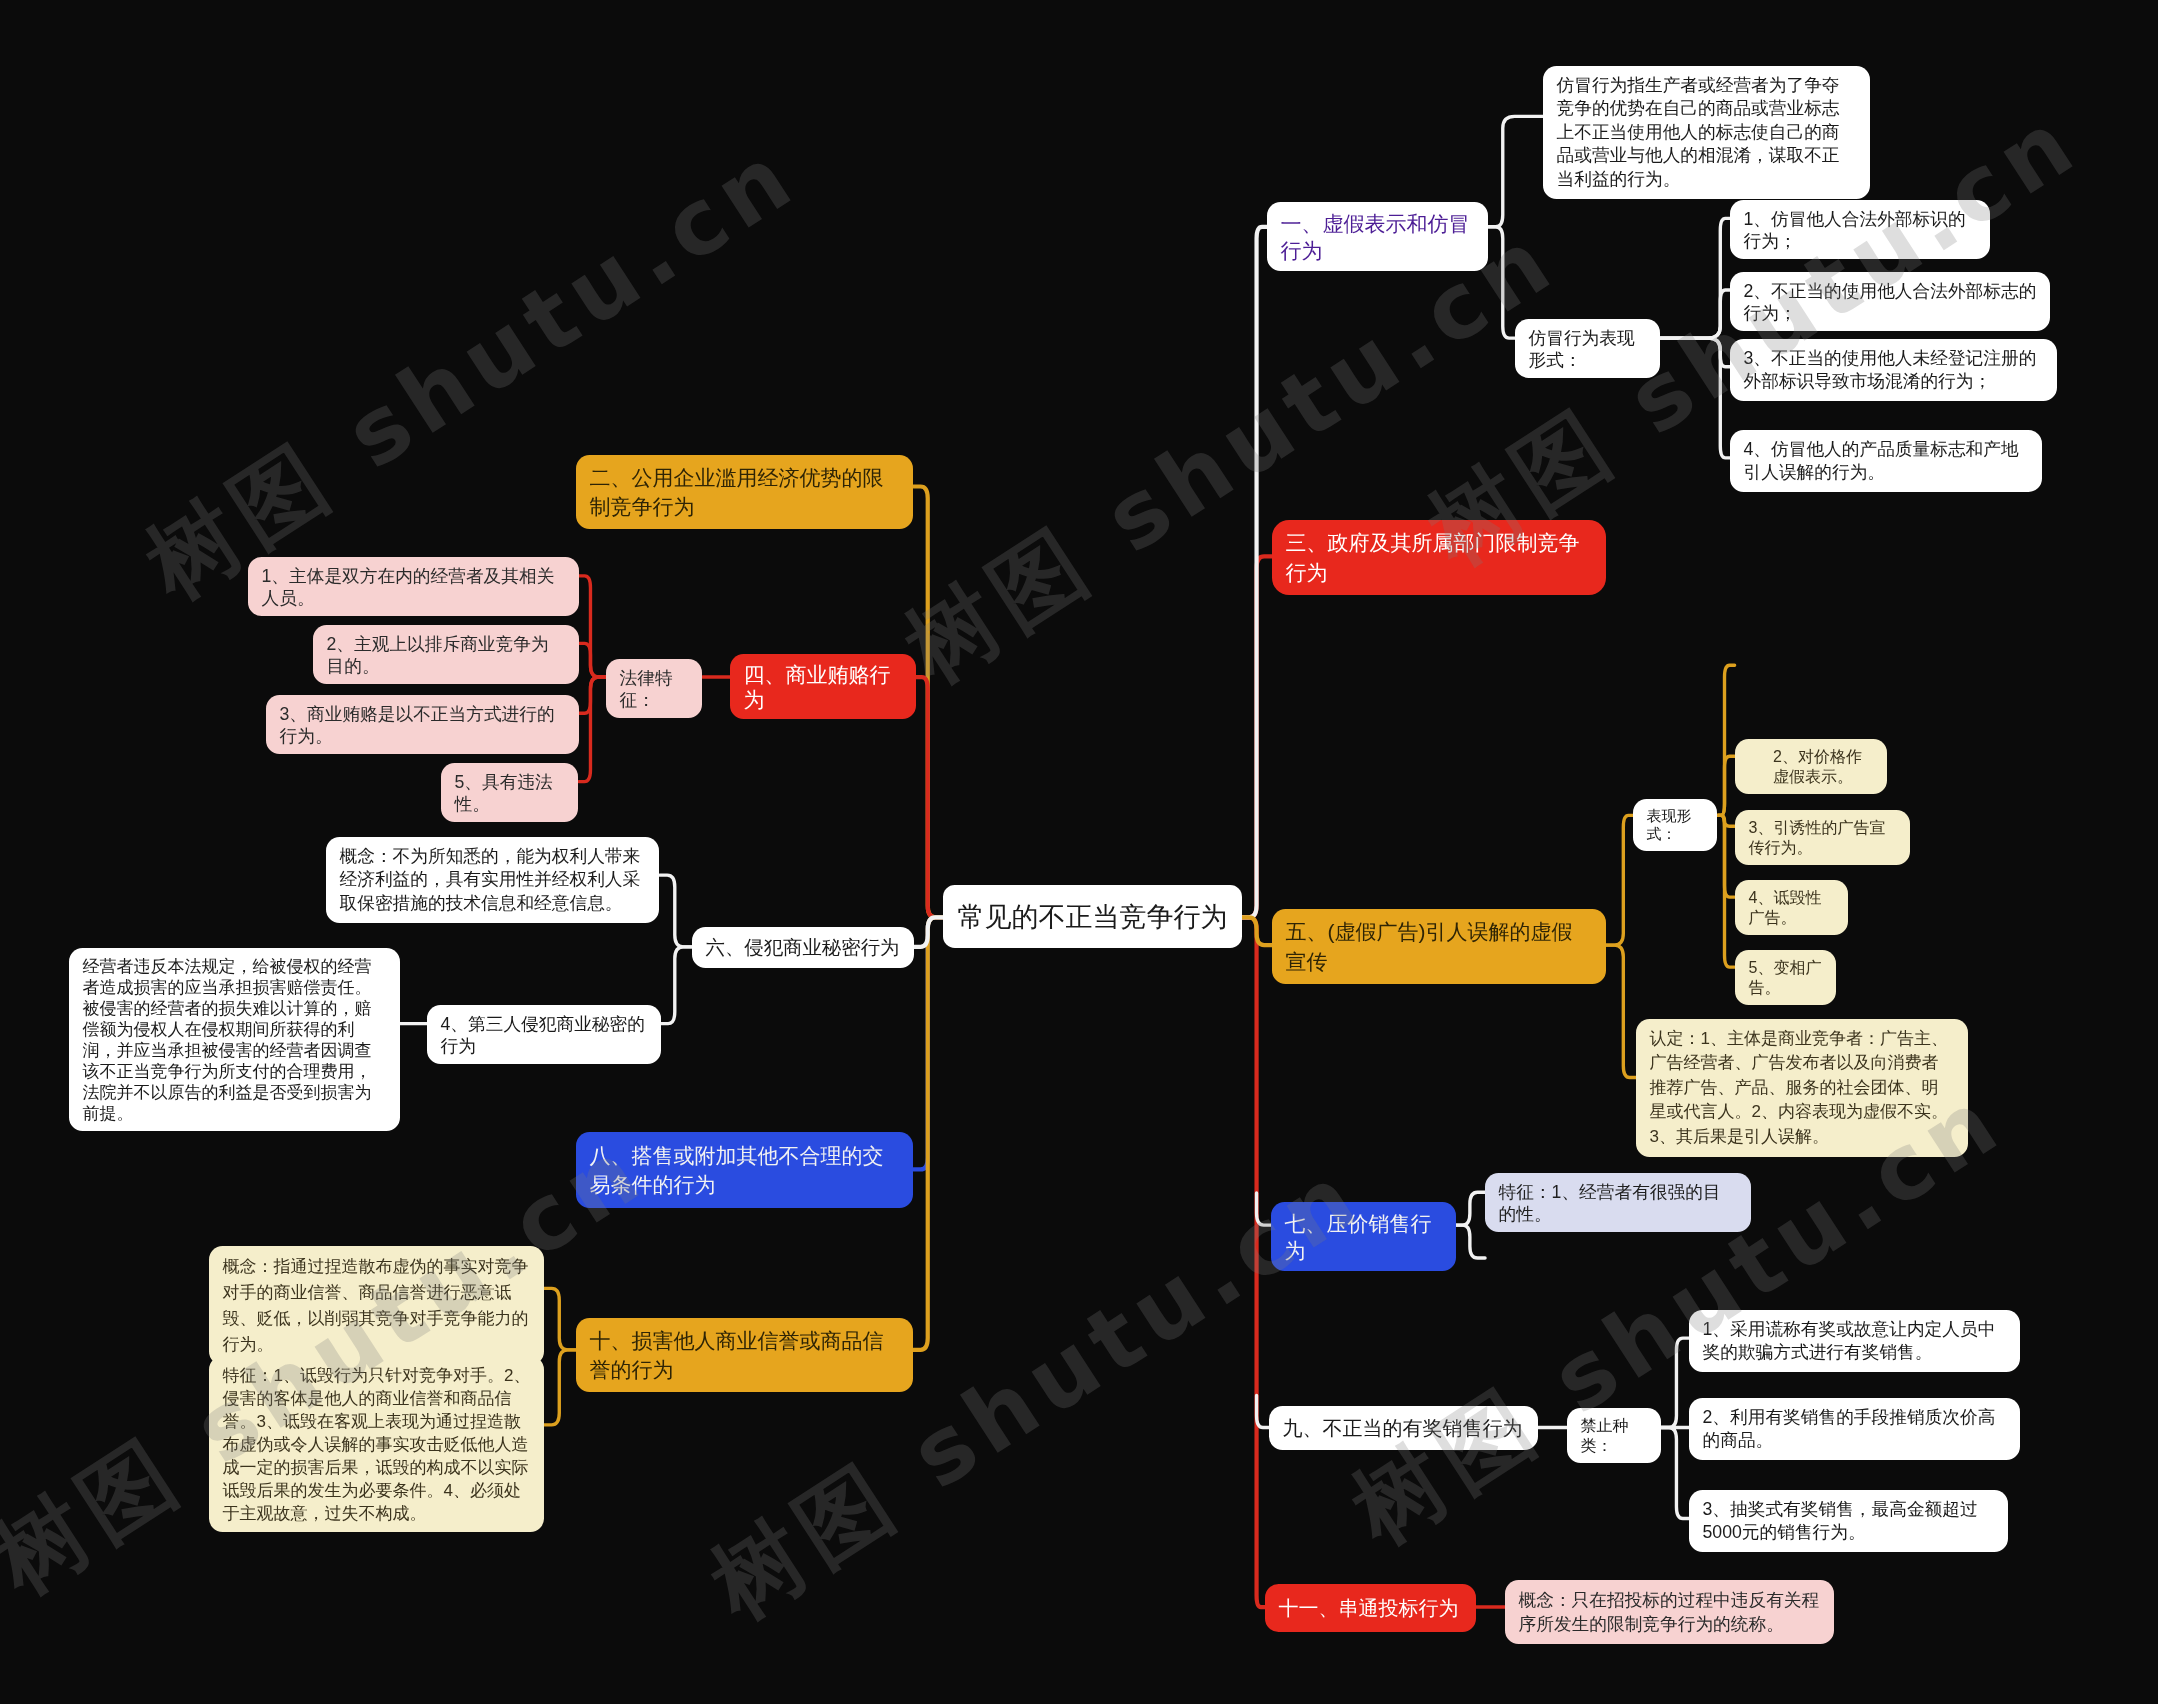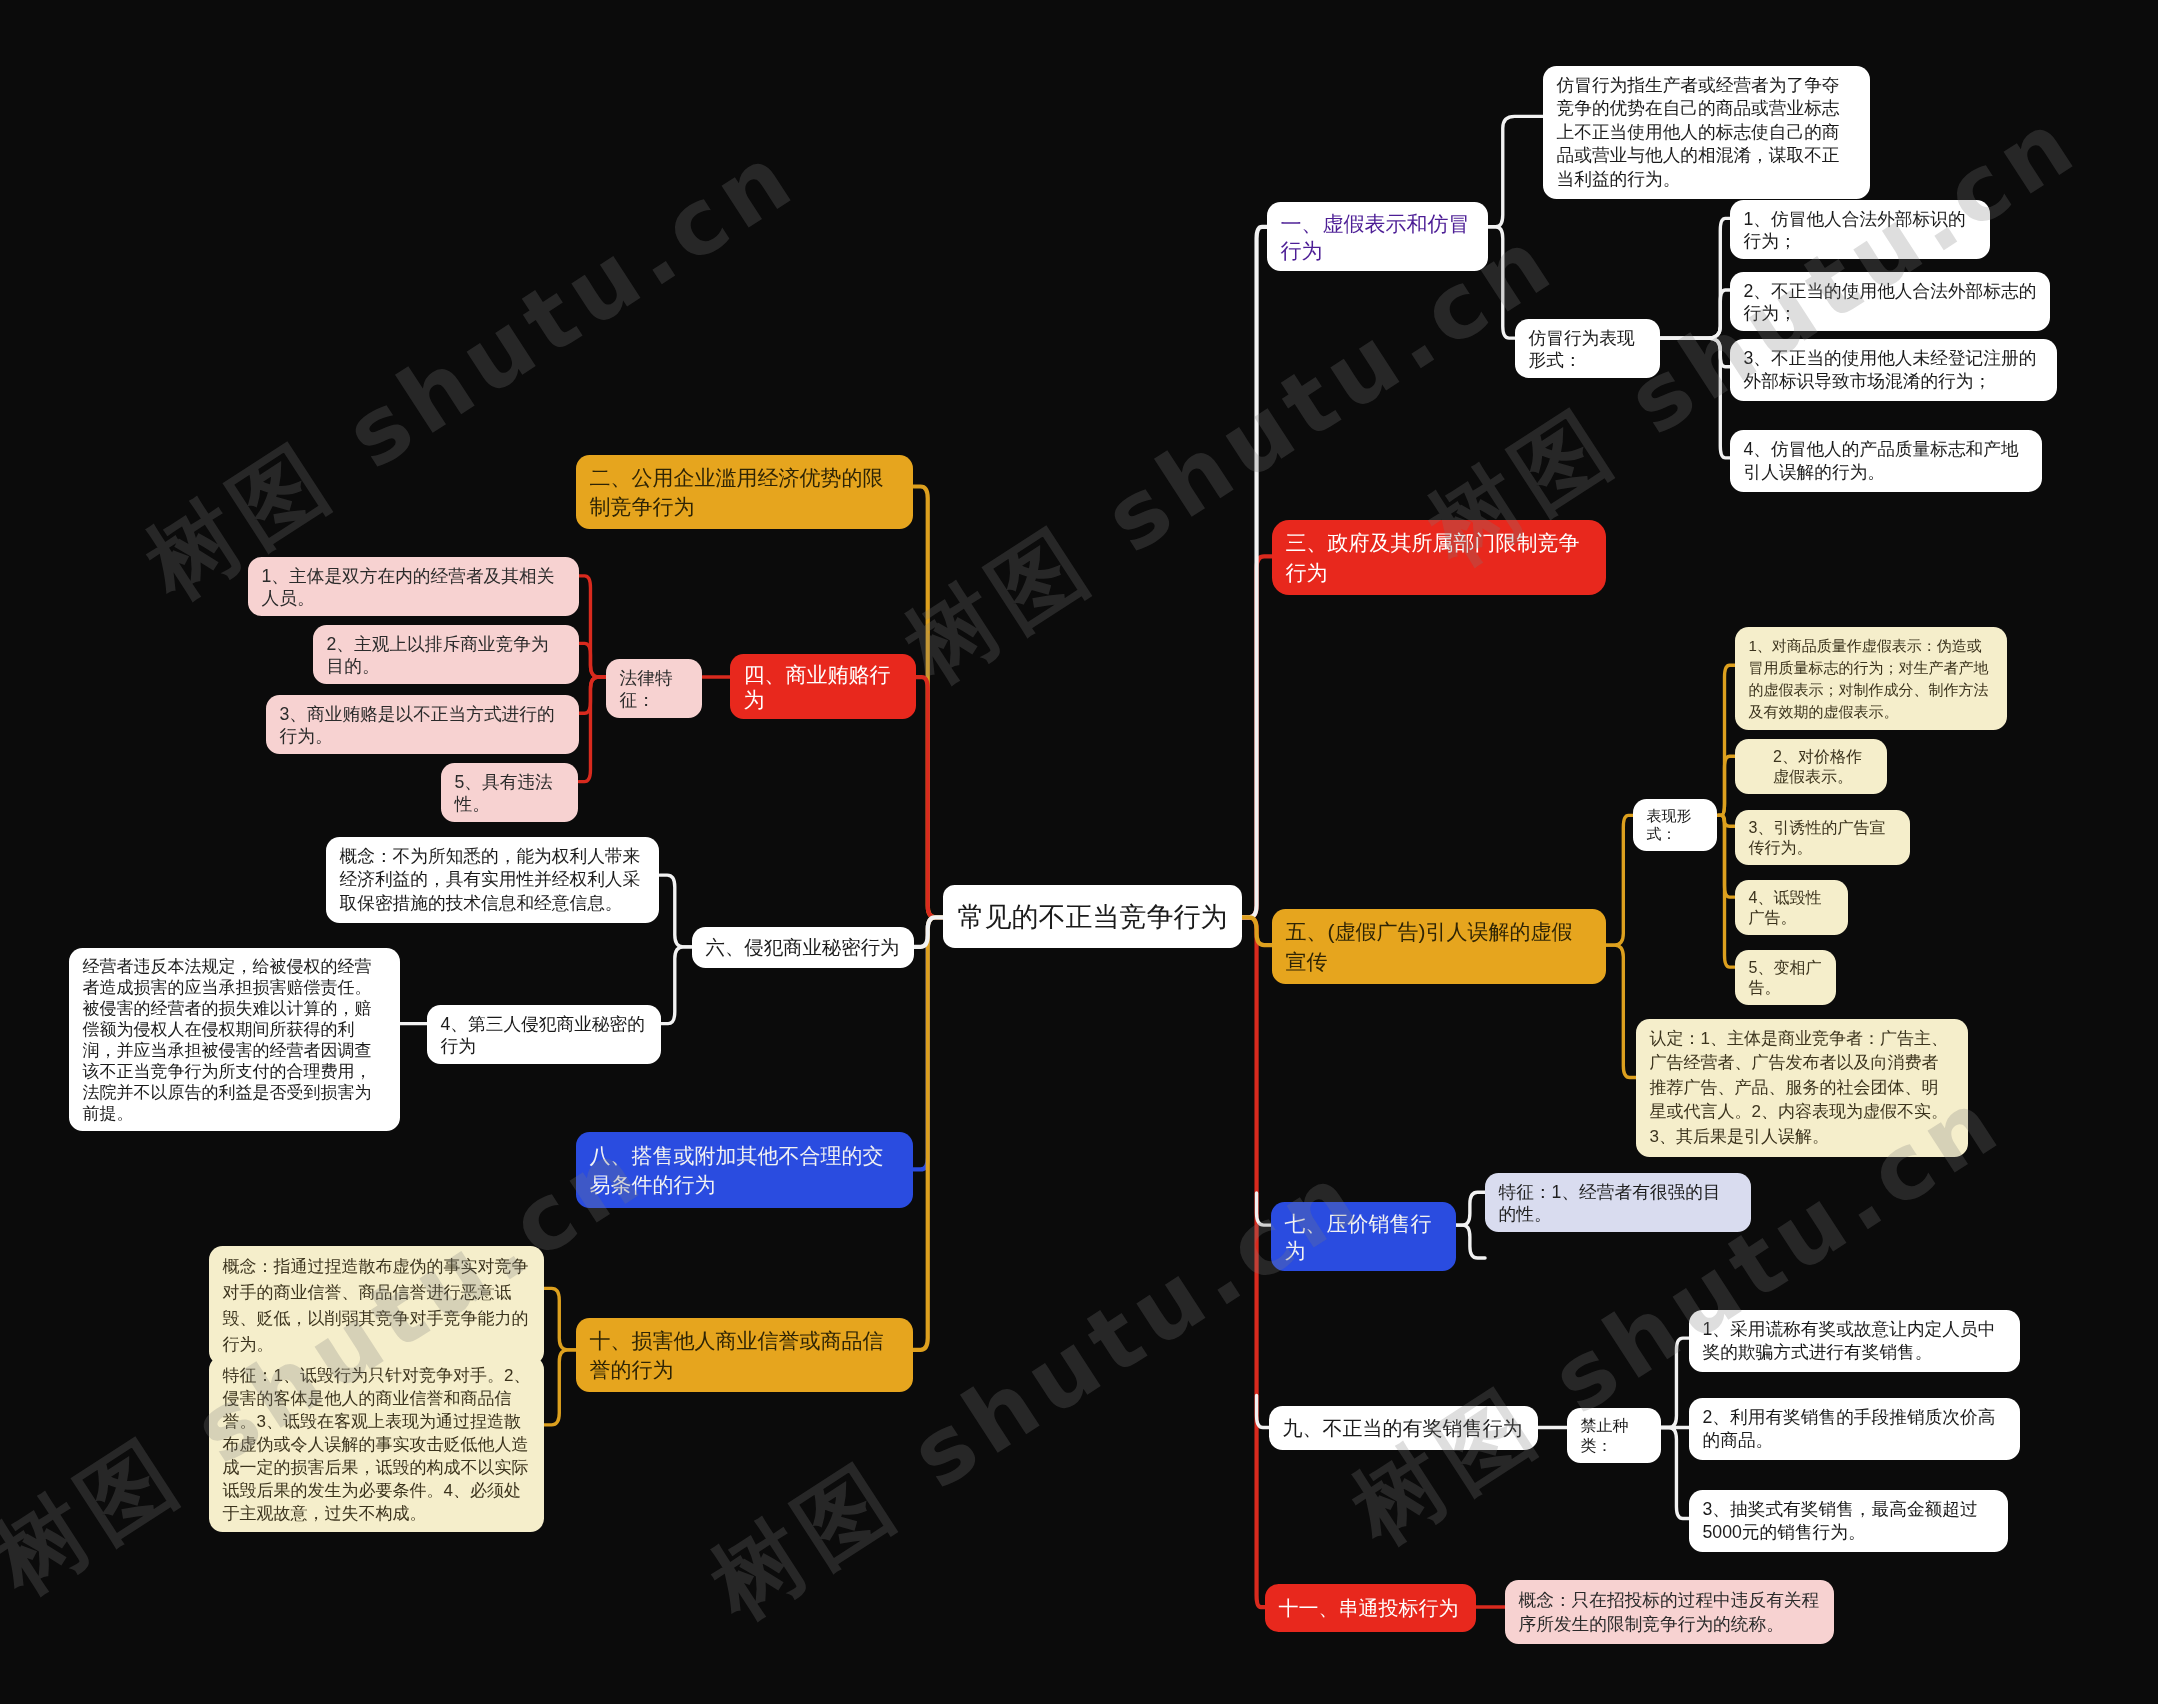--- a/index.html
+++ b/index.html
@@ -89,23 +89,20 @@
         <span>4、仿冒他人的产品质量标志和产地引人误解的行为。</span>
       </div>
       <div class="node" style="left: 1272px; top: 520px; width: 334px; min-height: 73px; background: rgb(232, 40, 29); color: rgb(255, 255, 255); font-size: 21px; line-height: 30px; border-radius: 17px;">
         <span>三、政府及其所属部门限制竞争行为</span>
       </div>
       <div class="node" style="left: 1272px; top: 909px; width: 334px; min-height: 73px; background: rgb(230, 165, 30); color: rgb(46, 36, 5); font-size: 21px; line-height: 30px;">
         <span>五、(虚假广告)引人误解的虚假宣传</span>
       </div>
       <div class="node" style="left: 1633px; top: 799px; width: 84px; min-height: 35px; background: rgb(255, 255, 255); color: rgb(27, 27, 27); font-size: 15px; line-height: 18.6px;">
         <span>表现形式：</span>
-      </div>
-      <div class="node" style="left: 1735px; top: 627px; width: 272px; min-height: 78px; background: rgb(245, 238, 203); color: rgb(59, 51, 29); font-size: 15px; line-height: 22px;">
-        <span>1、对商品质量作虚假表示：伪造或冒用质量标志的行为；对生产者产地的虚假表示；对制作成分、制作方法及有效期的虚假表示。</span>
       </div>
       <div class="node" style="left: 1735px; top: 739px; width: 152px; min-height: 35px; background: rgb(245, 238, 203); color: rgb(59, 51, 29); font-size: 16px; line-height: 20px; padding-left: 38px;">
         <span>2、对价格作虚假表示。</span>
       </div>
       <div class="node" style="left: 1735px; top: 810px; width: 175px; min-height: 35px; background: rgb(245, 238, 203); color: rgb(59, 51, 29); font-size: 16px; line-height: 20px;">
         <span>3、引诱性的广告宣传行为。</span>
       </div>
       <div class="node" style="left: 1735px; top: 880px; width: 113px; min-height: 35px; background: rgb(245, 238, 203); color: rgb(59, 51, 29); font-size: 16px; line-height: 20px; justify-content: center;">
         <span>4、诋毁性广告。</span>
       </div>

